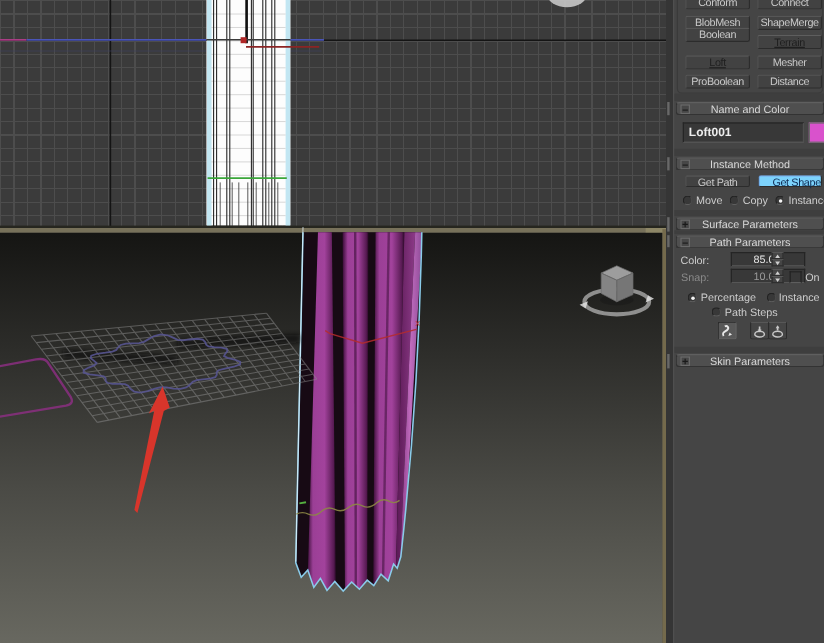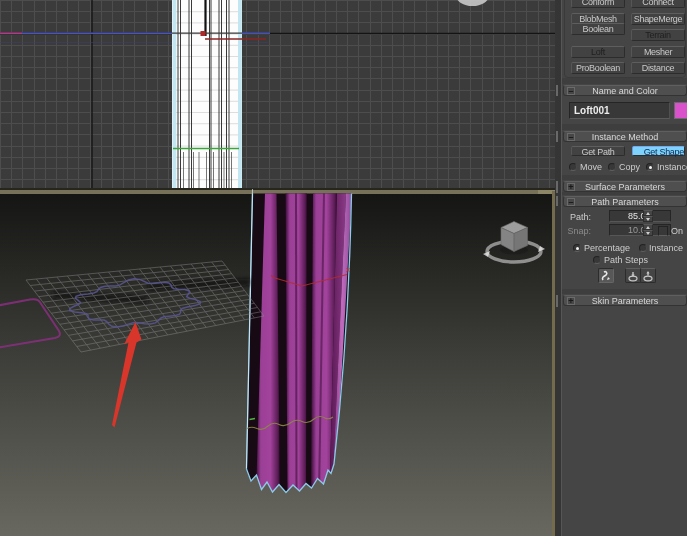--- a/index.html
+++ b/index.html
@@ -17,21 +17,21 @@
 #vbotborder { position:absolute; left:552px; top:191px; width:3px; height:345px; background:#746a4c; }
 #panel { position:absolute; left:555px; top:0; width:132px; height:536px; background:#454545; }
 #pgutter { position:absolute; left:0; top:0; width:7px; height:536px; background:#353535;
   border-right:1px solid #565656; }
 #pcontent { position:absolute; left:8px; top:0; width:124px; height:536px; }
 .grp { position:absolute; left:1px; width:122px; border:1px solid #3a3a3a; border-radius:4px; }
 .seam { position:absolute; left:-1px; width:125px; background:#3e3e3e; }
 .pbtn { position:absolute; width:54px; height:12px; letter-spacing:-0.3px; background:#424242;
   border:1px solid #2c2c2c; border-top-color:#5e5e5e; border-left-color:#565656;
   border-radius:2px; color:#c9c9c9; font-size:9px; line-height:11px; text-align:center; }
-.pbtn.dk { color:#1f1f1f; }
+.pbtn.dk { color:#1f1f1f;text-decoration:underline; }
 .pbtn.blue { background:#7dd3fc; color:#0e2a52; border-top-color:#7aa8e8; border-left-color:#6a9ae0;text-align:right; }
 .rh { position:absolute; left:0; width:124px; height:11px; background:#4f4f4f;
   border:1px solid #333; border-top-color:#5f5f5f; border-radius:3px;
   color:#d8d8d8; font-size:9px; line-height:10px; text-align:center; }
 .rhbox { position:absolute; left:3px; top:1px; width:8px; height:8px; background:#474747;
   border:1px solid #6a6a6a; color:#191919; font-size:9px; line-height:7px; font-weight:bold; text-align:center; }
 #namefield { position:absolute; left:6px; top:102px; width:101px; height:17px; background:#383838;
   border:1px solid #252525; border-bottom-color:#5a5a5a; border-right-color:#505050;
   color:#ececec; font-size:10px; line-height:15px; padding-left:4px;font-weight:bold; }
 #swatch { position:absolute; left:111px; top:102px; width:21px; height:17px; background:#d952cc;
@@ -270,21 +270,21 @@
 <div class="radio" style="left:6px;top:163px"></div>
         <span class="lbl" style="left:17px;top:162px">Move</span>
 <div class="radio" style="left:45px;top:163px"></div>
         <span class="lbl" style="left:56px;top:162px">Copy</span>
 <div class="radio" style="left:83px;top:163px">
           <div class="rdot"></div>
         </div>
         <span class="lbl" style="left:94px;top:162px">Instance</span>
 <div class="rh" style="top:181px"><div class="rhbox">+</div><span>Surface Parameters</span></div>
 <div class="rh" style="top:196px"><div class="rhbox">–</div><span>Path Parameters</span></div>
-<span class="lbl" style="left:4px;top:212px;width:24px;text-align:right">Path:</span>
+<span class="lbl" style="left:4px;top:212px;width:24px;text-align:right">Color:</span>
 <div class="field" style="left:30px;top:210px">85.0</div>
 <div class="spin" style="left:80px;top:210px">
 <div class="sb">
             <div class="tu"></div>
           </div>
           <div class="sb">
             <div class="td"></div>
           </div>
         </div>
 <span class="lbl gray" style="left:2px;top:226px;width:26px;text-align:right">Snap:</span>

